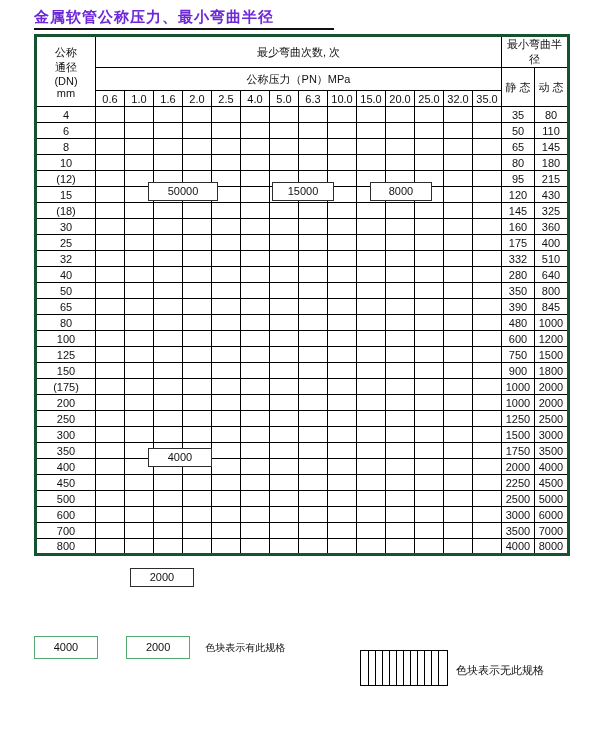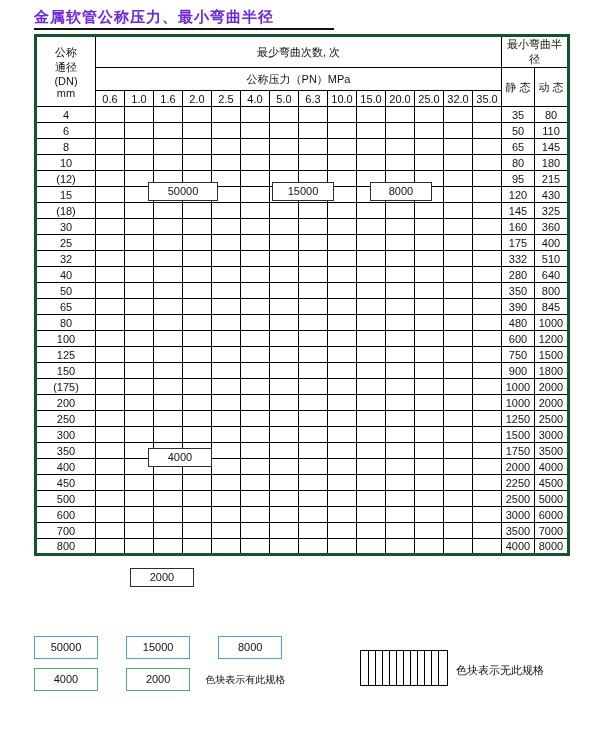--- a/index.html
+++ b/index.html
@@ -662,27 +662,20 @@
 <div id="callouts-layer">
     <div class="callout" style="left: 148px; top: 182px; width: 68px;">50000</div>
     <div class="callout" style="left: 272px; top: 182px; width: 60px;">15000</div>
     <div class="callout" style="left: 370px; top: 182px; width: 60px;">8000</div>
     <div class="callout" style="left: 148px; top: 448px; width: 62px;">4000</div>
     <div class="callout" style="left: 130px; top: 568px; width: 62px;">2000</div>
   </div>
 
 <div id="legend">
   <div class="lg-row">
-    <span class="lg-box lg-blue">50000</span>
-    <span class="lg-spacer"></span>
-    <span class="lg-box lg-blue">15000</span>
-    <span class="lg-spacer"></span>
-    <span class="lg-box lg-blue">8000</span>
-  </div>
-  <div class="lg-row">
     <span class="lg-box lg-green">4000</span>
     <span class="lg-spacer"></span>
     <span class="lg-box lg-green">2000</span>
     <span class="lg-text">色块表示有此规格</span>
   </div>
 </div>
 
 <div id="hatch-sample">
     <div class="hv" style="left: 7px;"></div>
     <div class="hv" style="left: 14px;"></div>

